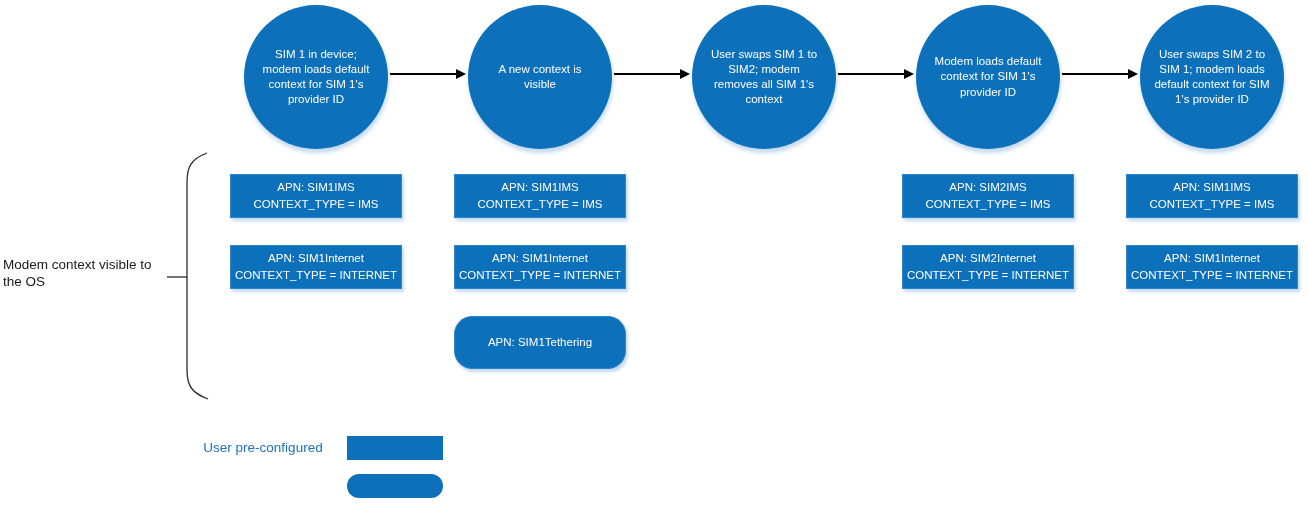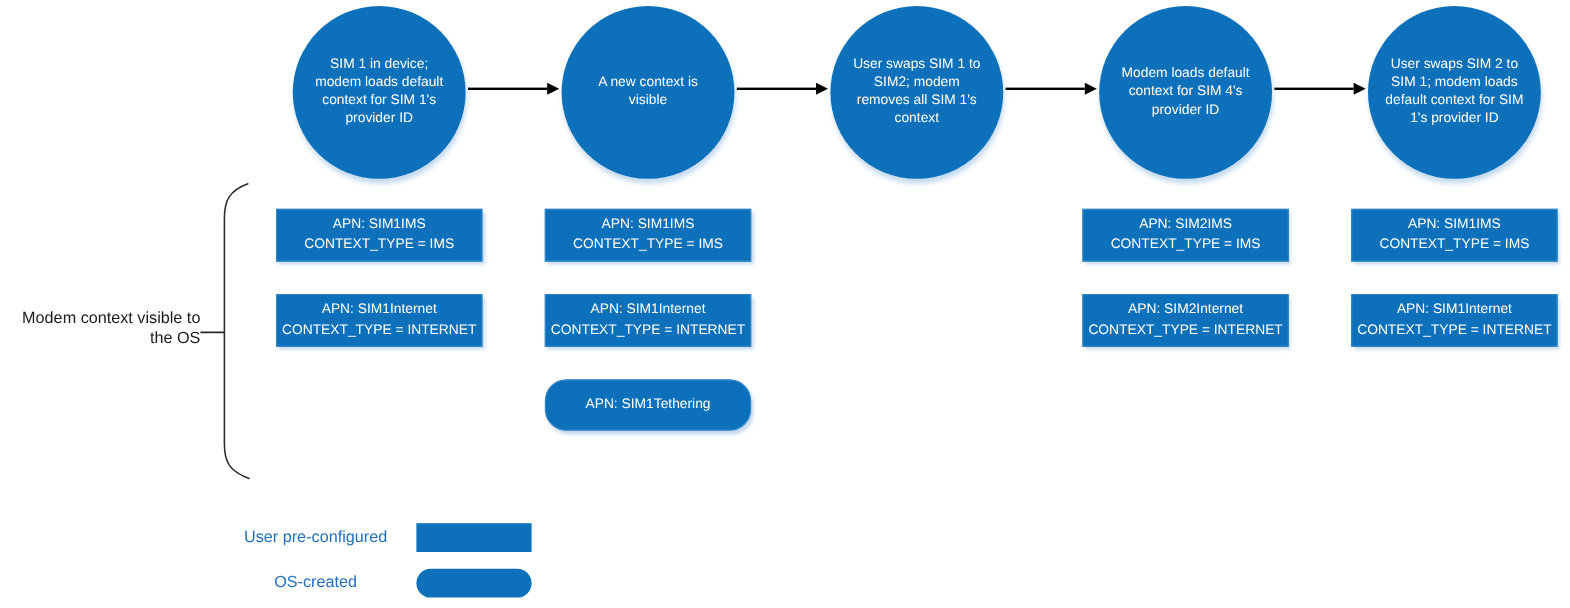--- a/index.html
+++ b/index.html
@@ -33,26 +33,26 @@
   .a1{left:390px;width:66px}.a2{left:614px;width:66px}
   .a3{left:838px;width:66px}.a4{left:1062px;width:66px}
   
   .ctx{
     position:absolute;width:172px;height:44px;background:var(--blue);color:#fff;
     display:flex;flex-direction:column;align-items:center;justify-content:center;
     text-align:center;font-size:11.5px;line-height:1.5;
     border:1px solid #2f85c9;box-sizing:border-box;
     box-shadow:2px 3px 3px var(--shadow);
   }
-  .ctx.pill{border-radius:18px;height:43px;}
+  .ctx.pill{border-radius:18px;height:53px;}
   .bx1{left:230px}.bx2{left:454px}.bx4{left:902px}.bx5{left:1126px}
   .r1{top:174px}.r2{top:245px}.r3{top:316px}
   
   .side-label{
-    position:absolute;left:3px;top:257px;width:164px;text-align:right;
+    position:absolute;left:3px;top:257px;width:164px;text-align:left;
     font-size:13.5px;line-height:1.25;color:#1a1a1a;
   }
   .brace-svg{position:absolute;left:160px;top:150px;}
   
   .legend-label{
     position:absolute;left:163px;width:200px;text-align:center;
     font-size:13.5px;color:var(--legend-text);
   }
   .ll1{top:440px}.ll2{top:477px}
   .legend-swatch{
@@ -69,21 +69,21 @@
   <div class="circle c1">
     <span>SIM 1 in device; modem loads default context for SIM 1's provider ID</span>
   </div>
   <div class="circle c2">
     <span>A new context is visible</span>
   </div>
   <div class="circle c3">
     <span>User swaps SIM 1 to SIM2; modem removes all SIM 1's context</span>
   </div>
   <div class="circle c4">
-    <span>Modem loads default context for SIM 4's provider ID</span>
+    <span>Modem loads default context for SIM 1's provider ID</span>
   </div>
   <div class="circle c5">
     <span>User swaps SIM 2 to SIM 1; modem loads default context for SIM 1's provider ID</span>
   </div>
 
   <div class="arrow a1"></div>
   <div class="arrow a2"></div>
   <div class="arrow a3"></div>
   <div class="arrow a4"></div>
 
@@ -128,16 +128,15 @@
 
   <div class="side-label">Modem context visible to the OS</div>
   <svg class="brace-svg" width="52" height="252" viewBox="0 0 52 252">
     <path d="M 47 3 C 31 9 27 17 27 32 L 27 220 C 27 236 32 243 48 249" fill="none" stroke="#2b2b2b" stroke-width="1.3"></path>
     <path d="M 7 127 L 27 127" fill="none" stroke="#2b2b2b" stroke-width="1.3"></path>
   </svg>
 
   <div class="legend-label ll1">User pre-configured</div>
   <div class="legend-swatch ls1"></div>
 
-  <div class="legend-label ll2">OS-created</div>
   <div class="legend-swatch ls2"></div>
 
 </div>
 
 </body></html>

